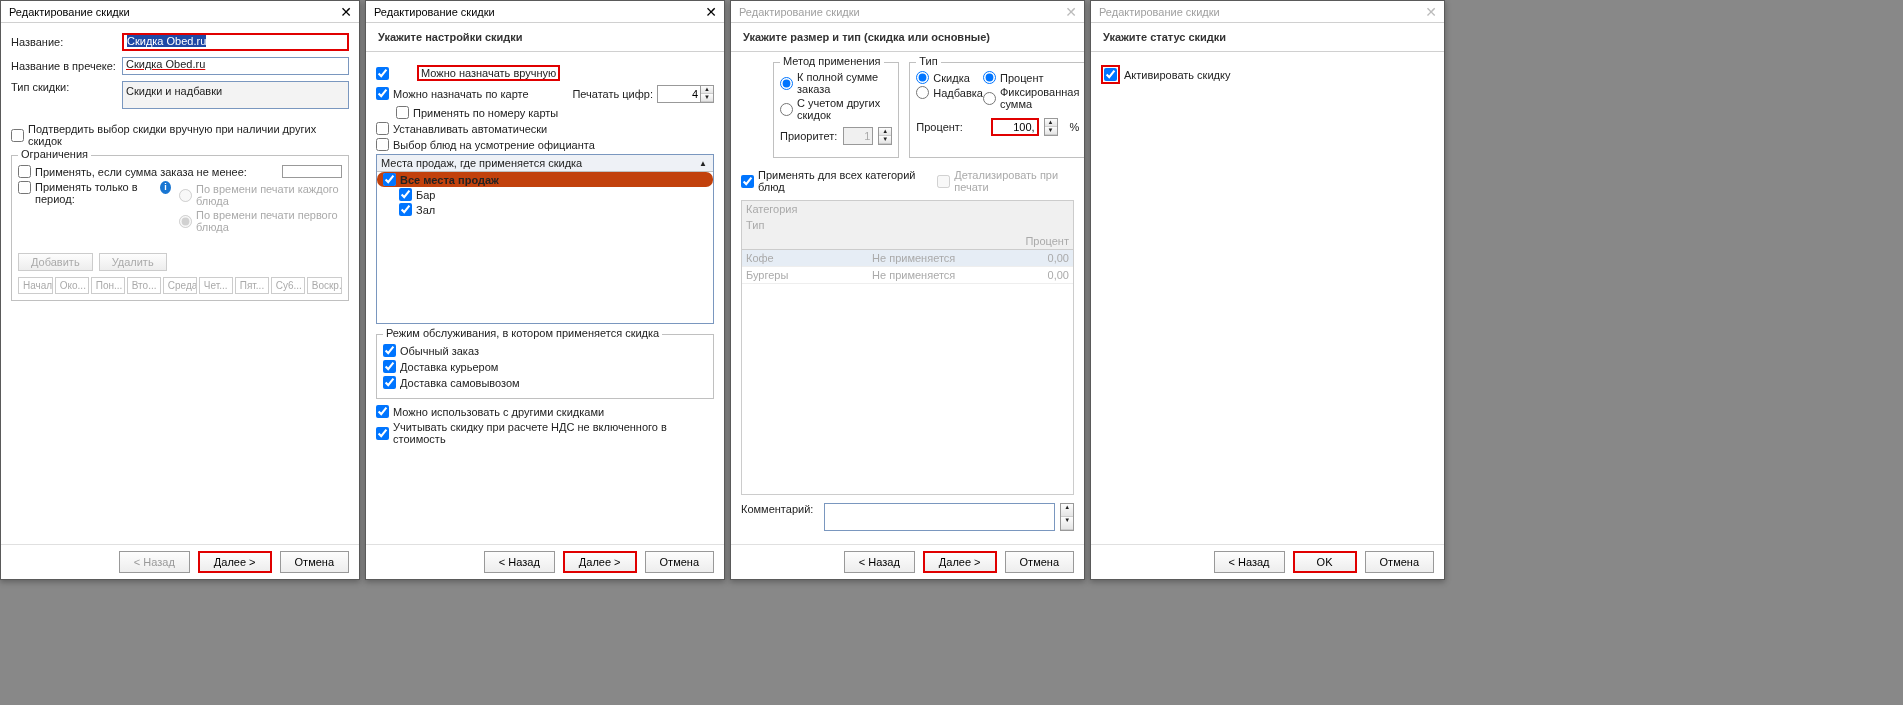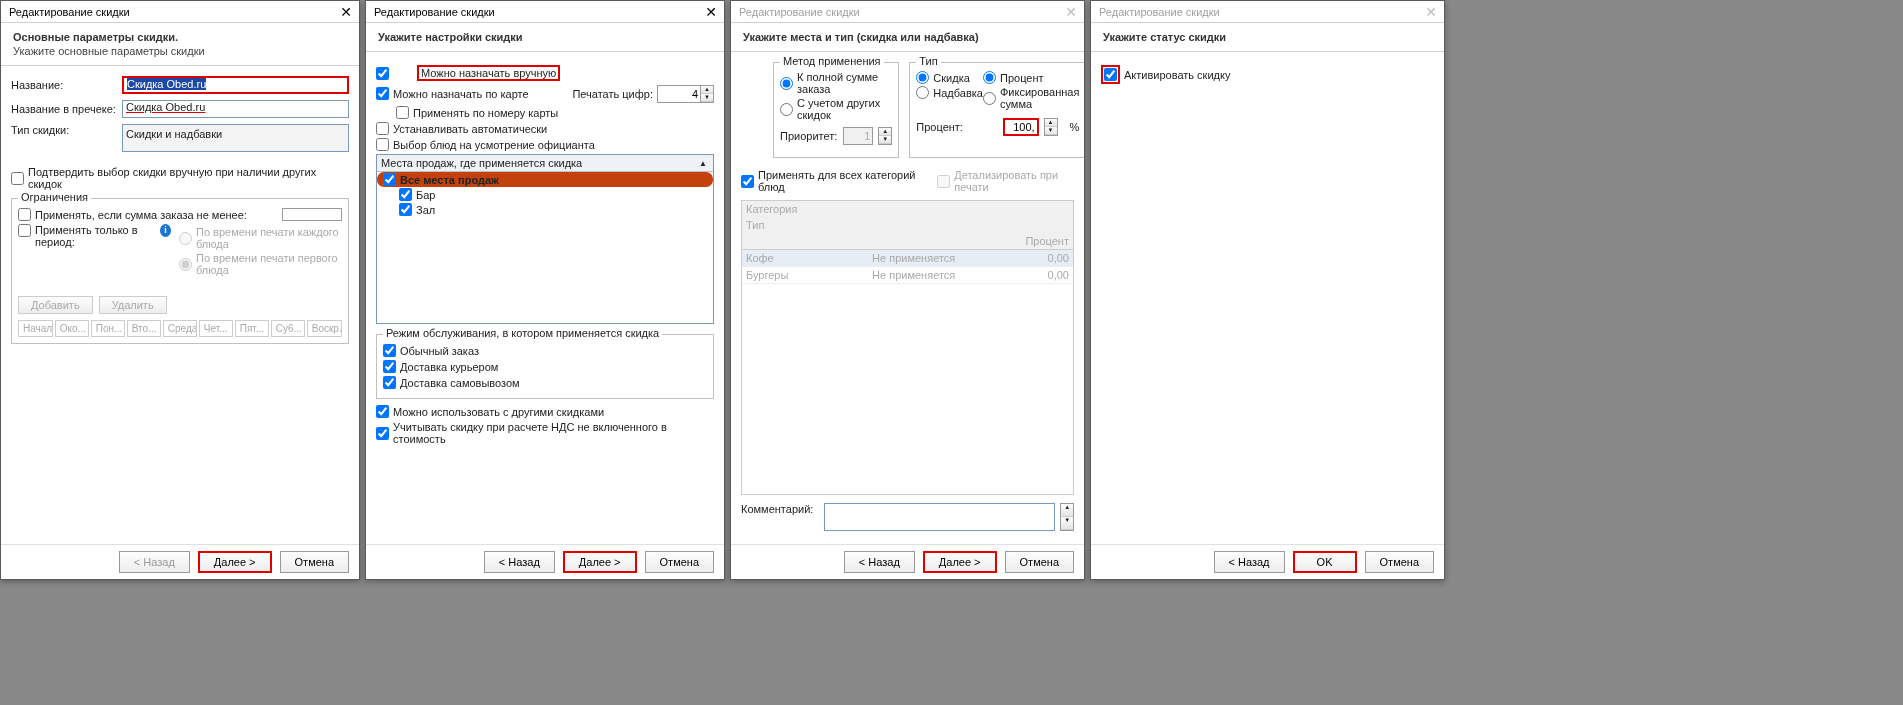--- a/index.html
+++ b/index.html
@@ -127,24 +127,20 @@
 </style>
 </head>
 <body>
 
 <div class="row">
 
 <div class="dialog wide">
   <div class="titlebar">
     <span class="t">Редактирование скидки</span>
     <span class="close-x">✕</span>
-  </div>
-  <div class="header">
-    <div class="h1">Основные параметры скидки.</div>
-    <div class="h2">Укажите основные параметры скидки</div>
   </div>
   <div class="body">
     <div class="field-row">
       <span class="lbl">Название:</span>
       <div class="inp highlight-red">
         <span class="highlight-blue">Скидка Obed.ru</span>
       </div>
     </div>
     <div class="field-row">
       <span class="lbl">Название в пречеке:</span>
@@ -293,21 +289,21 @@
     <button class="btn">Отмена</button>
   </div>
 </div>
 
 <div class="dialog narrow dim">
   <div class="titlebar">
     <span class="t">Редактирование скидки</span>
     <span class="close-x">✕</span>
   </div>
   <div class="header">
-    <div class="h1">Укажите места и тип (скидка или надбавка)</div>
+    <div class="h1">Укажите размер и тип (скидка или основные)</div>
   </div>
   <div class="body">
     <div style="display:flex; gap:10px;padding-left:32px;">
       <div class="fieldset" style="flex:1; margin-top:0;">
         <span class="legend">Метод применения</span>
         <div class="radio">
               <input type="radio" checked="" style="">
               <span>К полной сумме заказа</span>
             </div>
         <div class="radio">
@@ -342,21 +338,21 @@
                   <span>Процент</span>
                 </div>
             <div class="radio">
                   <input type="radio" style="">
                   <span>Фиксированная сумма</span>
                 </div>
           </div>
         </div>
         <div class="field-row" style="margin-top:6px;">
           <span style="flex:1;">Процент:</span>
-          <input class="num-inp highlight-red" style="width: 36px;" value="100,">
+          <input class="num-inp highlight-red" style="width: 48px;" value="100,">
           <div class="spinner">
                 <div>▲</div>
                 <div>▼</div>
               </div>
           <span style="margin-left:6px;">%</span>
         </div>
       </div>
     </div>
     <div style="display:flex; gap:20px; margin-top:8px;">
       <div class="chk">

